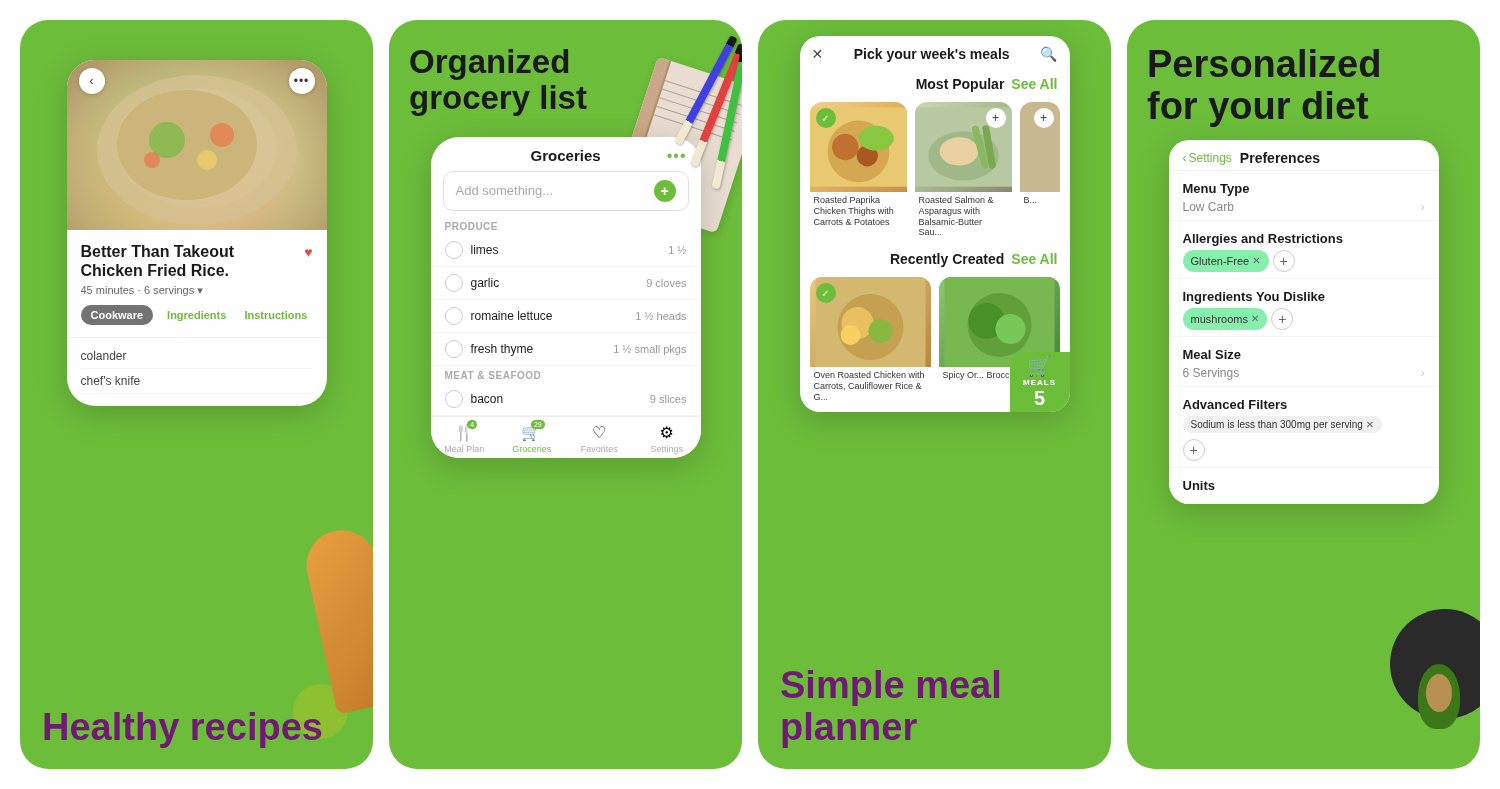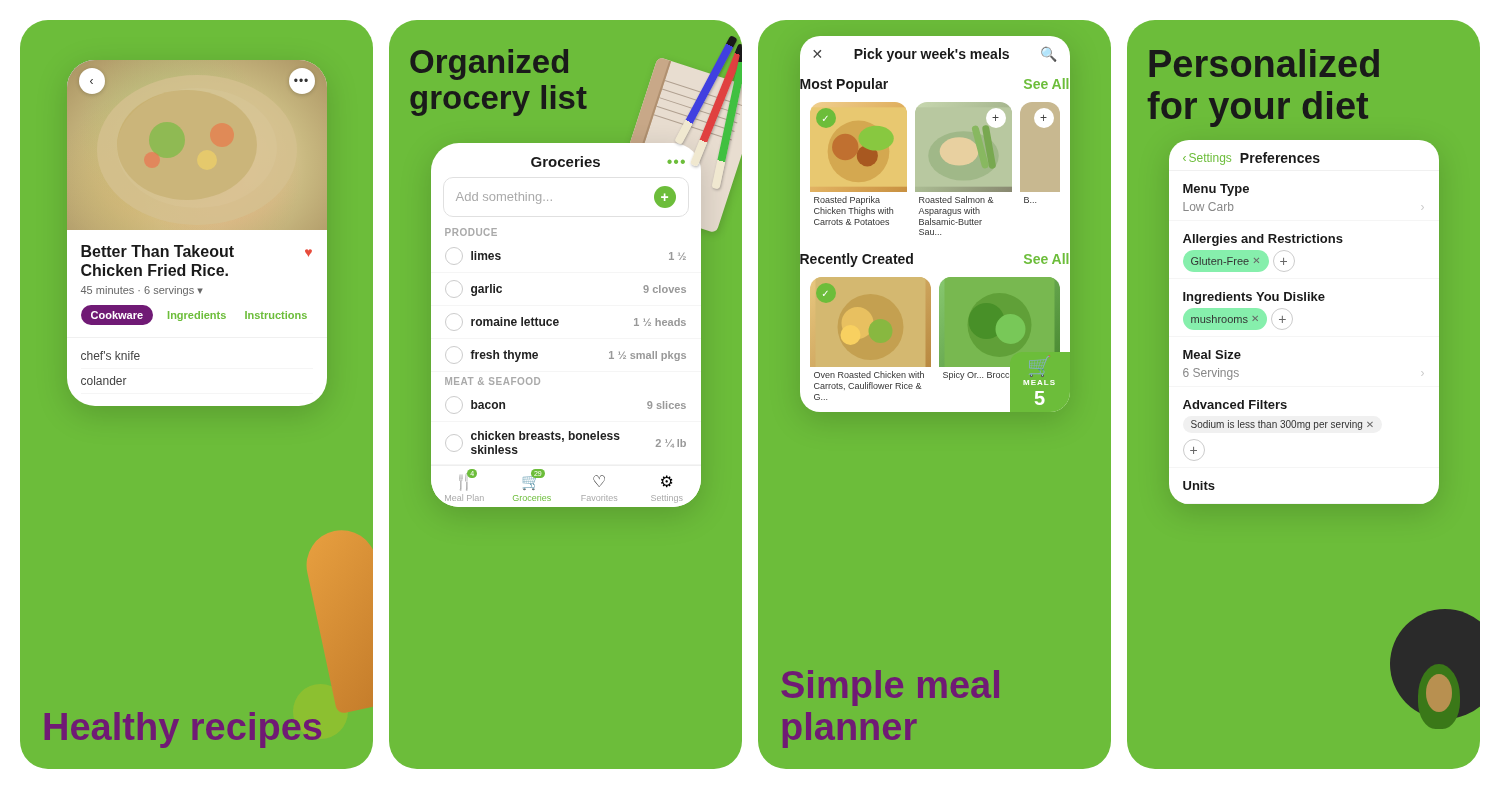--- a/index.html
+++ b/index.html
@@ -116,21 +116,21 @@
       font-size: 11px;
       color: #666;
       margin-top: 4px;
     }
     .tabs-row {
       display: flex;
       gap: 10px;
       margin-top: 8px;
     }
     .tab-active {
-      background: #701a75;
+      background: #737373;
       color: white;
       border-radius: 12px;
       padding: 4px 10px;
       font-size: 11px;
       font-weight: 600;
     }
     .tab-inactive {
       color: #6cbd3a;
       font-size: 11px;
       font-weight: 600;
@@ -163,21 +163,21 @@
     .panel-2-header {
       padding: 24px 20px 10px;
     }
     .panel-2-title {
       font-size: 33px;
       font-weight: 900;
       color: #1a1a1a;
       line-height: 1.1;
     }
     .panel-2 .phone-mockup {
-      margin: 16px auto;
+      margin: 10px auto;
       width: 270px;
       background: white;
       border-radius: 28px;
       overflow: hidden;
       box-shadow: 0 8px 32px rgba(0,0,0,0.18);
       position: relative;
       z-index: 2;
     }
     .grocery-header {
       padding: 10px 14px 6px;
@@ -226,21 +226,20 @@
       color: #aaa;
       letter-spacing: 0.5px;
       padding: 4px 14px 2px;
     }
     .grocery-item {
       display: flex;
       align-items: center;
       padding: 7px 14px;
       border-bottom: 1px solid #f5f5f5;
       gap: 8px;
-      font-weight: bold;
     }
     .check-circle {
       width: 18px; height: 18px;
       border: 1.5px solid #ccc;
       border-radius: 50%;
       flex-shrink: 0;
     }
     .grocery-item-name {
       font-size: 12px;
       color: #222;
@@ -320,22 +319,22 @@
       font-weight: 700;
       color: #1a1a1a;
     }
     .search-btn {
       font-size: 14px;
       color: #444;
     }
     .section-header-row {
       display: flex;
       align-items: center;
-      justify-content: space-between;
-      padding: 4px 0;
+      justify-content: flex-end;
+      padding: 4px 12px;
       gap: 7px;
     }
     .section-heading {
       font-size: 14px;
       font-weight: 800;
       color: #1a1a1a;
     }
     .see-all {
       font-size: 14px;
       color: #6cbd3a;
@@ -559,22 +558,22 @@
             <span class="heart-icon">♥</span>
           </div>
           <div class="recipe-meta">45 minutes · 6 servings ▾</div>
           <div class="tabs-row">
             <span class="tab-active">Cookware</span>
             <span class="tab-inactive">Ingredients</span>
             <span class="tab-inactive">Instructions</span>
           </div>
         </div>
         <div class="equipment-list">
+          <div class="equipment-item">colander</div>
           <div class="equipment-item">chef's knife</div>
-          <div class="equipment-item">colander</div>
         </div>
       </div>
     </div>
 
     <div style="position:absolute;bottom:60px;right:-15px;width:70px;height:180px;background:linear-gradient(135deg,#e8a040,#c07828);border-radius:35px 35px 8px 8px;transform:rotate(-12deg);z-index:1;"></div>
     <div style="position:absolute;bottom:30px;right:25px;width:55px;height:55px;background:#90c030;border-radius:50%;z-index:0;opacity:0.9;"></div>
 
     <div style="position:absolute;bottom:0;left:0;padding:20px 22px;">
       <div class="big-label">
         <span>Healthy
@@ -633,25 +632,20 @@
         <span class="grocery-item-name">fresh thyme</span>
         <span class="grocery-item-qty">1 ½ small pkgs</span>
       </div>
 
       <div class="section-label">MEAT &amp; SEAFOOD</div>
       <div class="grocery-item">
         <div class="check-circle"></div>
         <span class="grocery-item-name">bacon</span>
         <span class="grocery-item-qty">9 slices</span>
       </div>
-      <div class="grocery-item">
-        <div class="check-circle"></div>
-        <span class="grocery-item-name">chicken breasts, boneless skinless</span>
-        <span class="grocery-item-qty">2 ¼ lb</span>
-      </div>
 
       <div class="bottom-tabs">
         <div class="bottom-tab">
           <div class="tab-icon-wrap">
             <span class="bottom-tab-icon">🍴</span>
             <span class="badge">4</span>
           </div>
           <span class="bottom-tab-label">Meal Plan</span>
         </div>
         <div class="bottom-tab">

